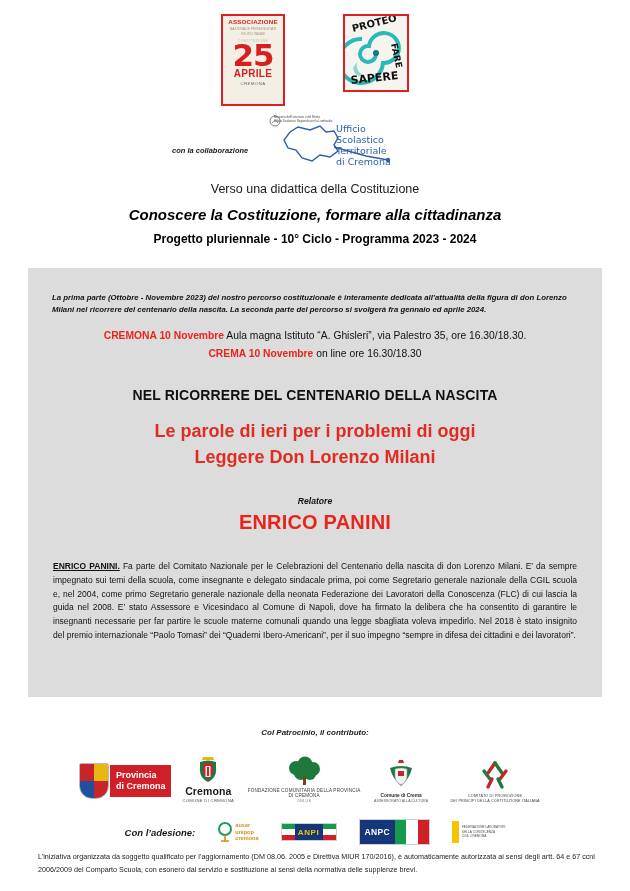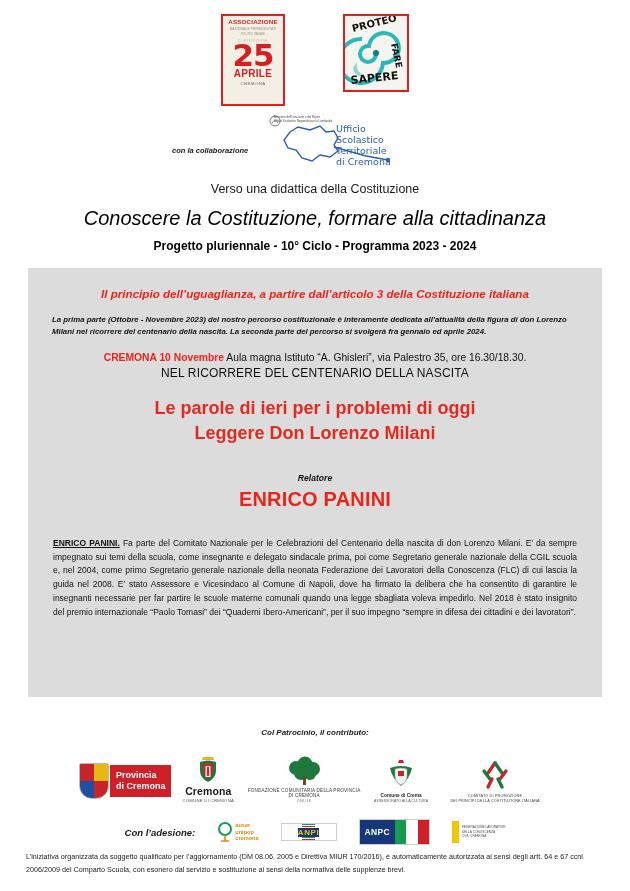--- a/index.html
+++ b/index.html
@@ -134,22 +134,22 @@
   }
 
   
   .head-wrap { text-align: center; margin-top: 8px; }
   .head-1 {
     font-size: 12.5px;
     color: #1a1a1a;
     line-height: 1.5;
   }
   .head-2 {
-    font-size: 20px;
-    font-weight: normal;
+    font-size: 15px;
+    font-weight: bold;
     font-style: italic;
     color: #000;
     margin-top: 5px;
     line-height: 1.4;
   }
   .head-3 {
     font-size: 12px;
     font-weight: bold;
     color: #000;
     margin-top: 6px;
@@ -197,24 +197,25 @@
     text-align: center;
     font-size: 10.3px;
     color: #111;
     line-height: 1.5;
     margin-top: 2px;
   }
   .sede-line-2 .city { color: #e8251c; font-weight: bold; }
 
   .centenario {
     text-align: center;
-    font-size: 12px;
-    font-weight: normal;
+    font-size: 14px;
+    font-weight: bold;
     color: #111;
     letter-spacing: .15px;
+    margin-top: 26px;
   }
   .title-main {
     text-align: center;
     font-size: 18px;
     font-weight: bold;
     color: #e02b20;
     line-height: 1.42;
     margin-top: 16px;
   }
   .relatore {
@@ -333,21 +334,21 @@
     font-size: 9.5px;
     font-weight: bold;
     font-style: italic;
     color: #1a1a1a;
   }
   .lg-auser { display: flex; align-items: center; gap: 2px; }
   .auser-txt { font-size: 5.6px; color: #d98a15; font-weight: bold; line-height: 1.25; }
   .lg-anpi {
     width: 56px; height: 18px;
     border: 1px solid #cfcfcf;
-    display: flex; align-items: center; flex-direction: column;
+    display: flex; align-items: flex-start;
   }
   .anpi-seg { height: 100%; display: grid; grid-template-rows: 1fr 1fr 1fr; width: 13px; }
   .anpi-seg i:nth-child(1) { background: #159b4e; }
   .anpi-seg i:nth-child(2) { background: #ffffff; }
   .anpi-seg i:nth-child(3) { background: #cf2027; }
   .anpi-mid {
     flex: 1; height: 100%; background: #15377a;
     color: #f2c500; font-size: 8px; font-weight: bold;
     display: flex; align-items: center; justify-content: center;
     letter-spacing: .6px;
@@ -361,21 +362,21 @@
   .anpc-flag i:nth-child(1) { background: #159b4e; }
   .anpc-flag i:nth-child(2) { background: #ffffff; }
   .anpc-flag i:nth-child(3) { background: #cf2027; }
   .lg-cgil { display: flex; align-items: center; gap: 3px; }
   .cgil-bar { width: 7px; height: 22px; background: #f2c500; }
   .cgil-txt { font-size: 3.2px; color: #4a4a4a; line-height: 1.45; }
 
   
   .footnote {
     position: absolute;
-    left: 26px;
+    left: 38px;
     top: 851px;
     width: 582px;
     font-size: 7.2px;
     color: #222;
     line-height: 1.75;
     text-align: left;
   }
 </style>
 </head>
 <body>
@@ -432,29 +433,32 @@
 </div>
 
 <div class="head-wrap">
   <div class="head-1">Verso una didattica della Costituzione</div>
   <div class="head-2">Conoscere la Costituzione, formare alla cittadinanza</div>
   <div class="head-3">Progetto pluriennale - 10° Ciclo - Programma 2023 - 2024</div>
 </div>
 
 <div class="panel">
 
-  <div class="panel-title">Il principio dell’uguaglianza, a partire dall’articolo 3 della Costituzione italiana</div>
 
   <div class="panel-intro">La prima parte (Ottobre - Novembre 2023) del nostro percorso costituzionale è interamente dedicata all’attualità della figura di don Lorenzo Milani nel ricorrere del centenario della nascita. La seconda parte del percorso si svolgerà fra gennaio ed aprile 2024.</div>
 
   <div class="sede-line">
     <span class="city">CREMONA 10 Novembre</span>
     <span>Aula magna Istituto “A. Ghisleri”, via Palestro 35, ore 16.30/18.30.</span>
   </div>
 
+  <div class="sede-line-2">
+    <span class="city">CREMA 10 Novembre</span>
+    <span>on line ore 16.30/18.30</span>
+  </div>
 
   <div class="centenario">NEL RICORRERE DEL CENTENARIO DELLA NASCITA</div>
 
   <div class="title-main">
     <div>Le parole di ieri per i problemi di oggi</div>
     <div>Leggere Don Lorenzo Milani</div>
   </div>
 
   <div class="relatore">Relatore</div>
   <div class="speaker">ENRICO PANINI</div>

